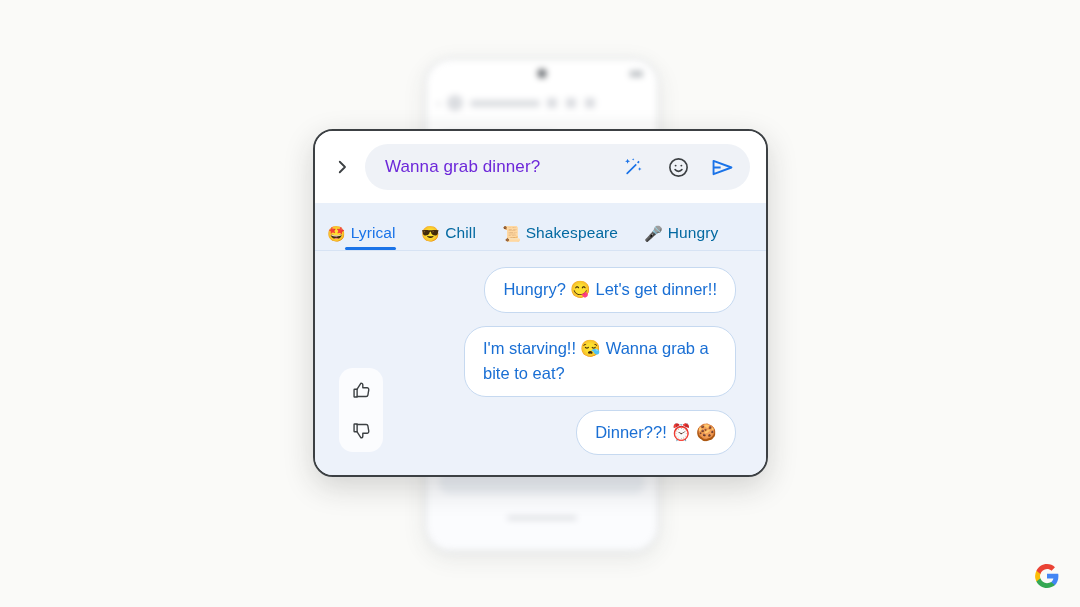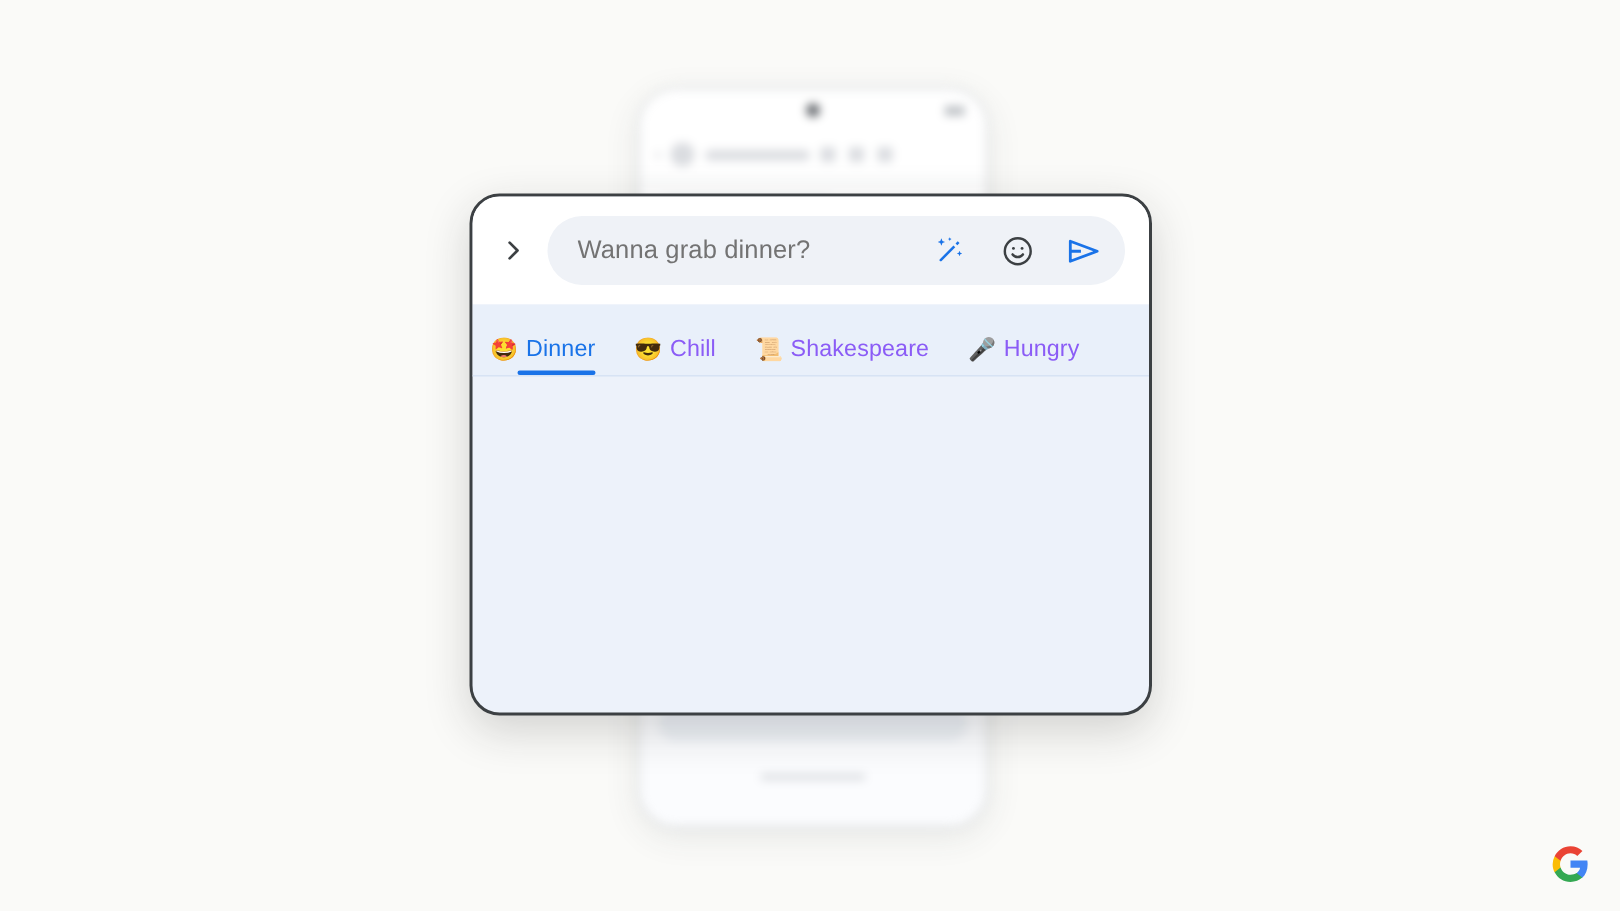--- a/index.html
+++ b/index.html
@@ -137,21 +137,21 @@
     border-radius: 24px;
     display: flex;
     align-items: center;
     padding: 0 14px 0 20px;
     gap: 16px;
     box-sizing: border-box;
   }
   .input-text {
     flex: 1;
     font-size: 17px;
-    color: #737373;
+    color: #6d28d9;
     letter-spacing: 0.1px;
     white-space: nowrap;
     overflow: hidden;
   }
   .ibtn {
     width: 28px; height: 28px;
     display: flex; align-items: center; justify-content: center;
     flex: 0 0 auto;
     cursor: pointer;
   }
@@ -172,21 +172,21 @@
     align-items: center;
     gap: 5px;
     padding-bottom: 8px;
     position: relative;
     cursor: pointer;
     white-space: nowrap;
   }
   .tab .emo { font-size: 15px; line-height: 1; }
   .tab .lbl {
     font-size: 15.5px;
-    color: #8b5cf6;
+    color: #0369a1;
     letter-spacing: 0.1px;
   }
   .tab.active .lbl { color: #1A73E8; }
   .tab.active::after {
     content: "";
     position: absolute;
     left: 18px; right: 0; bottom: 0;
     height: 3.5px;
     background: #1A73E8;
     border-radius: 2px;
@@ -313,36 +313,57 @@
           <path d="M3.2 12h7"></path>
           <path d="M3.4 5.6 20.6 12 3.4 18.4z"></path>
         </svg>
       </span>
     </div>
   </div>
 
   <div class="tabs">
     <div class="tab active">
       <span class="emo">🤩</span>
-      <span class="lbl">Dinner</span>
+      <span class="lbl">Lyrical</span>
     </div>
     <div class="tab">
       <span class="emo">😎</span>
       <span class="lbl">Chill</span>
     </div>
     <div class="tab">
       <span class="emo">📜</span>
       <span class="lbl">Shakespeare</span>
     </div>
     <div class="tab">
       <span class="emo">🎤</span>
       <span class="lbl">Hungry</span>
     </div>
   </div>
 
+  <div class="suggestions">
+
+    <div class="feedback">
+      <div class="fb-btn">
+        <svg width="21" height="21" viewBox="0 0 24 24" fill="none" stroke="#3C4043" stroke-width="1.6" stroke-linejoin="round" stroke-linecap="round">
+          <path d="M7 10.5v9H4.2a.7.7 0 0 1-.7-.7v-7.6c0-.4.3-.7.7-.7H7z"></path>
+          <path d="M7 10.5 11.4 3.6c1.2 0 2.1 1 2.1 2.2v3.1h4.9c1.2 0 2.1 1.1 1.9 2.3l-1 6c-.15.9-.95 1.6-1.9 1.6H7"></path>
+        </svg>
+      </div>
+      <div class="fb-btn">
+        <svg width="21" height="21" viewBox="0 0 24 24" fill="none" stroke="#3C4043" stroke-width="1.6" stroke-linejoin="round" stroke-linecap="round">
+          <path d="M7 13.5v-9H4.2a.7.7 0 0 0-.7.7v7.6c0 .4.3.7.7.7H7z"></path>
+          <path d="M7 13.5 11.4 20.4c1.2 0 2.1-1 2.1-2.2v-3.1h4.9c1.2 0 2.1-1.1 1.9-2.3l-1-6c-.15-.9-.95-1.6-1.9-1.6H7"></path>
+        </svg>
+      </div>
+    </div>
+
+    <div class="bubble">Hungry? 😋 Let's get dinner!!</div>
+    <div class="bubble">I'm starving!! 😪 Wanna grab a bite to eat?</div>
+    <div class="bubble">Dinner??! ⏰ 🍪</div>
+  </div>
 </div>
 
 <div class="glogo">
   <svg width="26" height="26" viewBox="0 0 48 48">
     <path fill="#4285F4" d="M45.1 24.5c0-1.6-.14-3.2-.42-4.7H24v8.9h11.8c-.5 2.8-2.05 5.1-4.38 6.7v5.5h7.1c4.15-3.8 6.55-9.5 6.55-16.4z"></path>
     <path fill="#34A853" d="M24 46c5.9 0 10.9-2 14.5-5.3l-7.1-5.5c-1.97 1.3-4.5 2.1-7.4 2.1-5.7 0-10.5-3.85-12.2-9.0H4.5v5.7C8.1 41.2 15.5 46 24 46z"></path>
     <path fill="#FBBC05" d="M11.8 28.3c-.44-1.3-.7-2.7-.7-4.1s.25-2.8.7-4.1v-5.7H4.5A22 22 0 0 0 2 24.2c0 3.55.85 6.9 2.5 9.8l7.3-5.7z"></path>
     <path fill="#EA4335" d="M24 10.9c3.2 0 6.1 1.1 8.4 3.3l6.3-6.3C34.9 4.3 29.9 2 24 2 15.5 2 8.1 6.8 4.5 14.4l7.3 5.7c1.7-5.15 6.5-9.2 12.2-9.2z"></path>
   </svg>
 </div>

